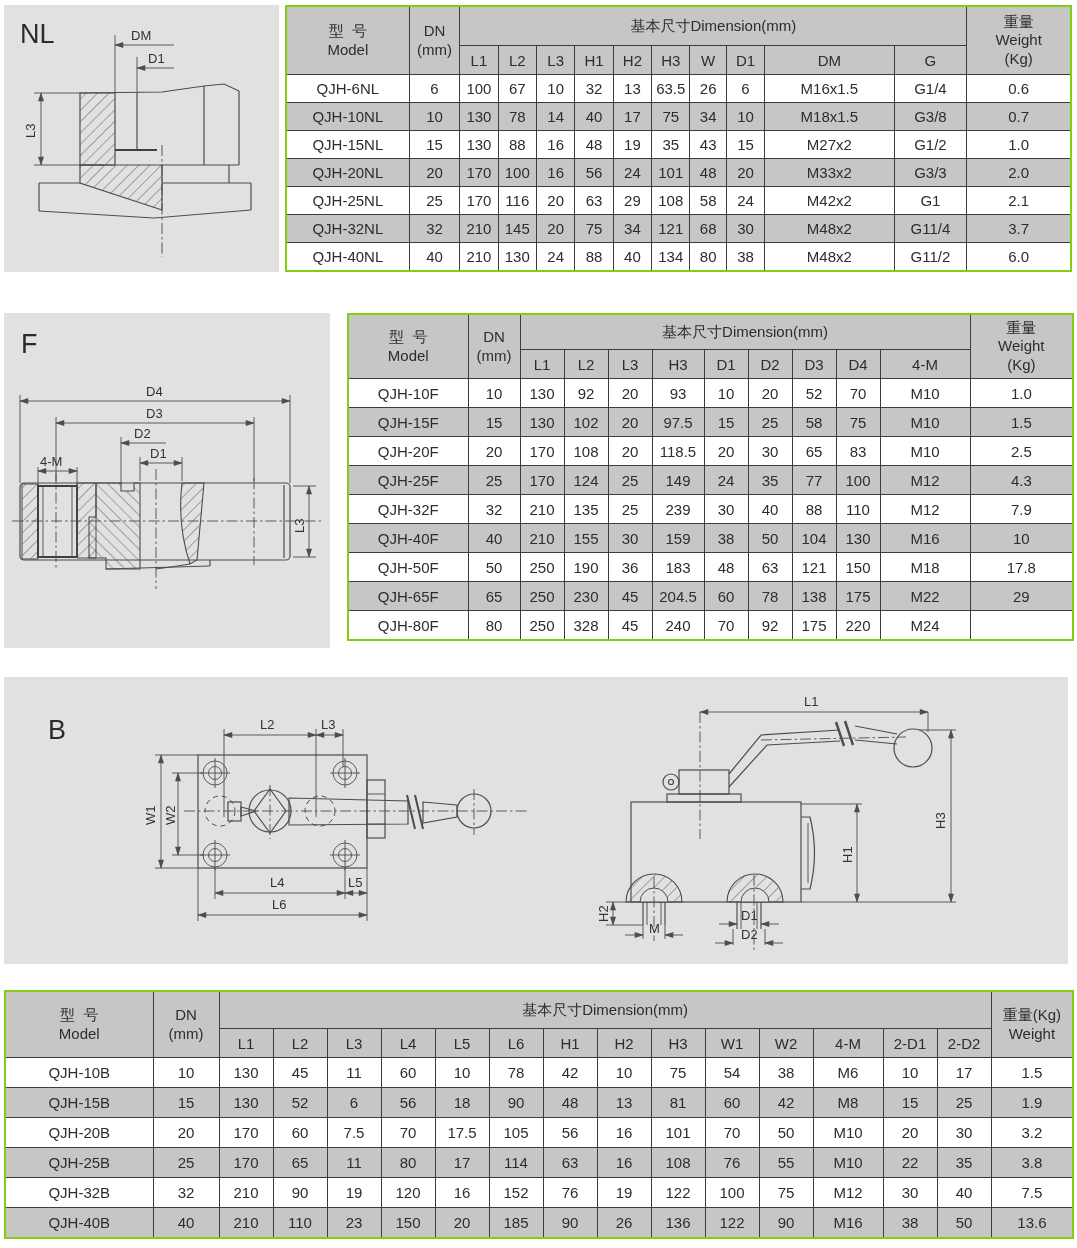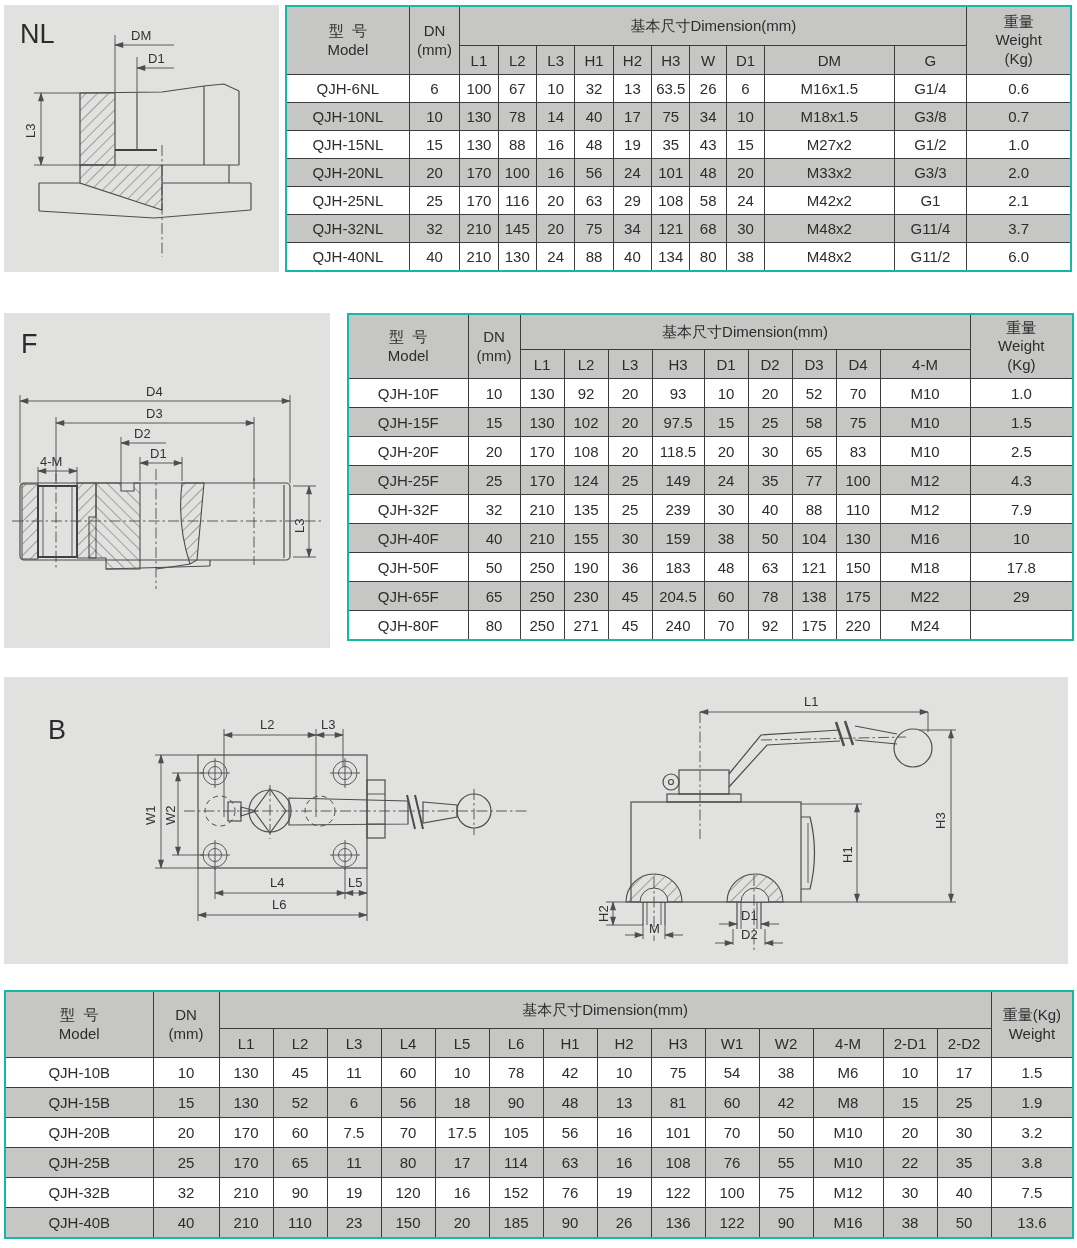--- a/index.html
+++ b/index.html
@@ -1,21 +1,21 @@
 <!DOCTYPE html>
 <html><head>
 <meta charset="utf-8">
 <style>
   html,body{margin:0;padding:0;background:#ffffff;}
   #page{position:relative;width:1077px;height:1248px;background:#ffffff;
         font-family:"Liberation Sans","DejaVu Sans",sans-serif;color:#2d2d2d;overflow:hidden;}
   .fig{position:absolute;background:#e1e1e0;}
   .fig svg{display:block;}
   .tblwrap{position:absolute;}
-  table{border-collapse:collapse;table-layout:fixed;border:2px solid #14b8a6;width:100%;}
+  table{border-collapse:collapse;table-layout:fixed;border:2px solid #84cc16;width:100%;}
   th,td{border:1px solid #3c3c3c;text-align:center;vertical-align:middle;padding:0;
         font-size:15px;color:#2d2d2d;font-weight:normal;overflow:hidden;white-space:nowrap;}
   thead th{background:#c6c6c5;}
   tbody tr:nth-child(even) td{background:#c6c6c5;}
   tbody tr:nth-child(odd) td{background:#ffffff;}
   th span{display:block;line-height:1.22;}
   .sp{white-space:pre;}
   .t-nl thead tr:first-child th{height:38px;}
   .t-nl thead tr:last-child th{height:28px;}
   .t-nl tbody td{height:27px;}
@@ -453,21 +453,21 @@
             <td>78</td>
             <td>138</td>
             <td>175</td>
             <td>M22</td>
             <td>29</td>
           </tr>
           <tr>
             <td>QJH-80F</td>
             <td>80</td>
             <td>250</td>
-            <td>271</td>
+            <td>328</td>
             <td>45</td>
             <td>240</td>
             <td>70</td>
             <td>92</td>
             <td>175</td>
             <td>220</td>
             <td>M24</td>
             <td></td>
           </tr>
         </tbody>

